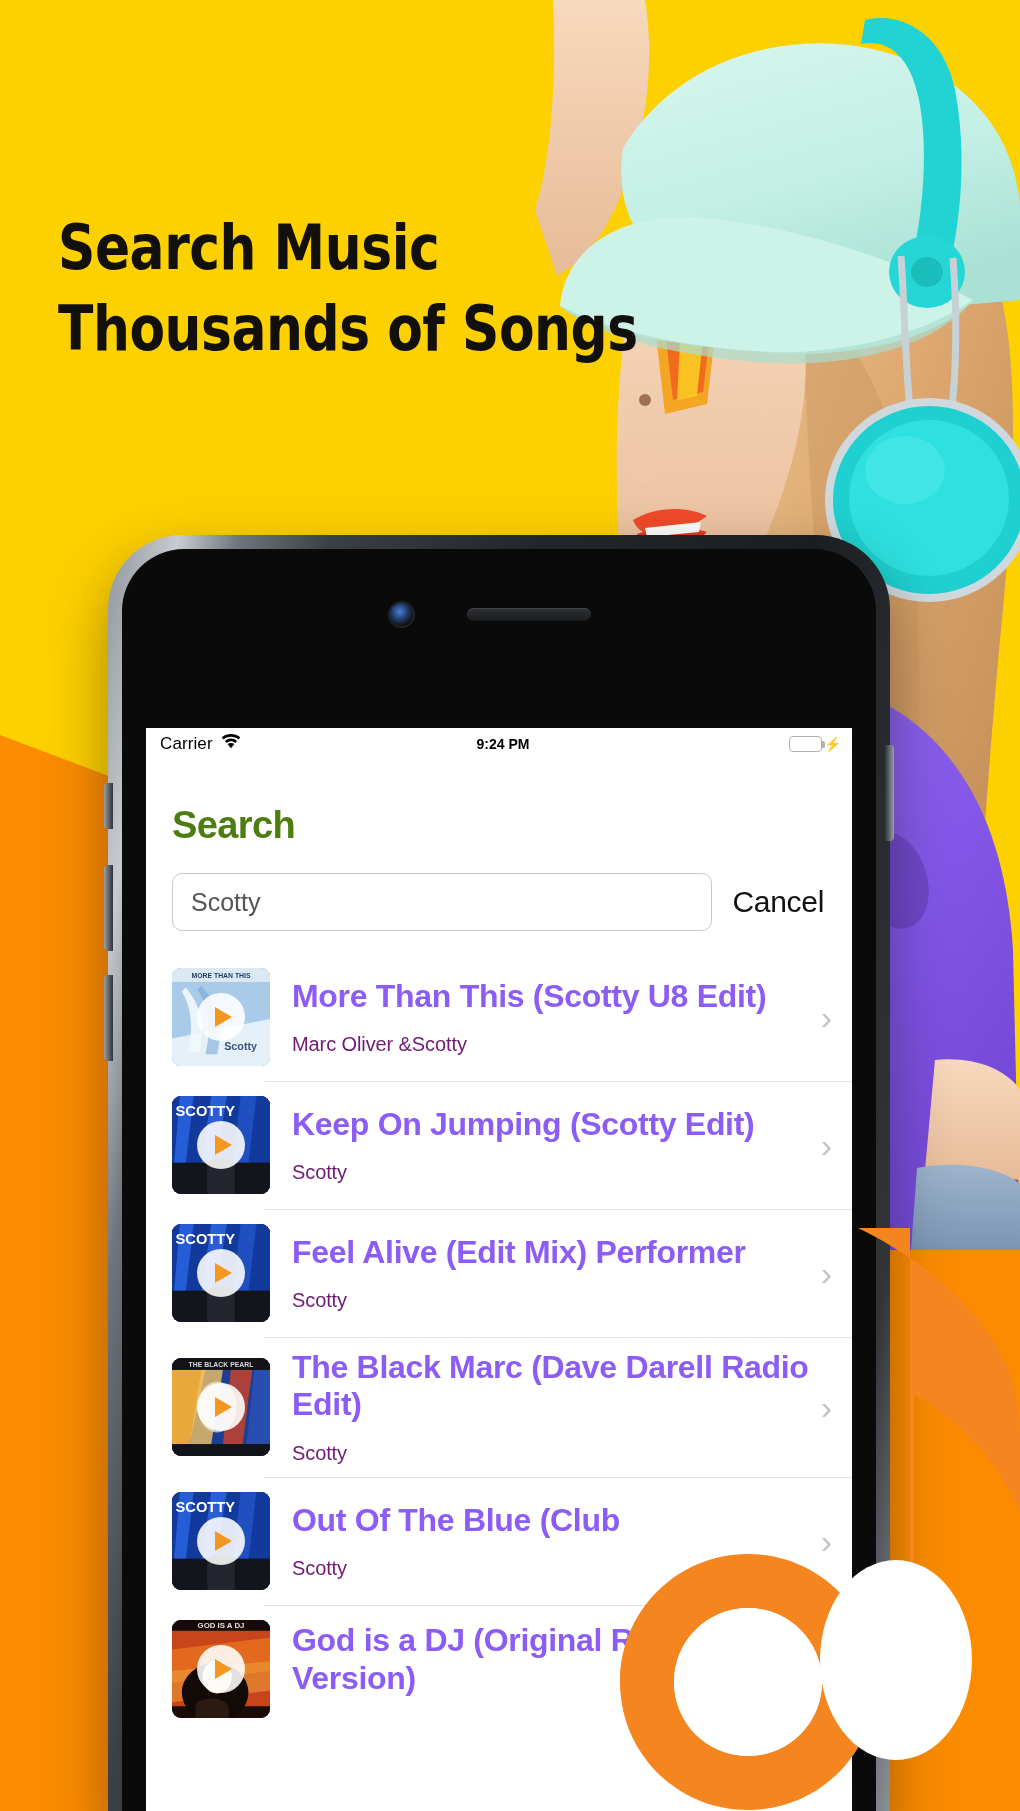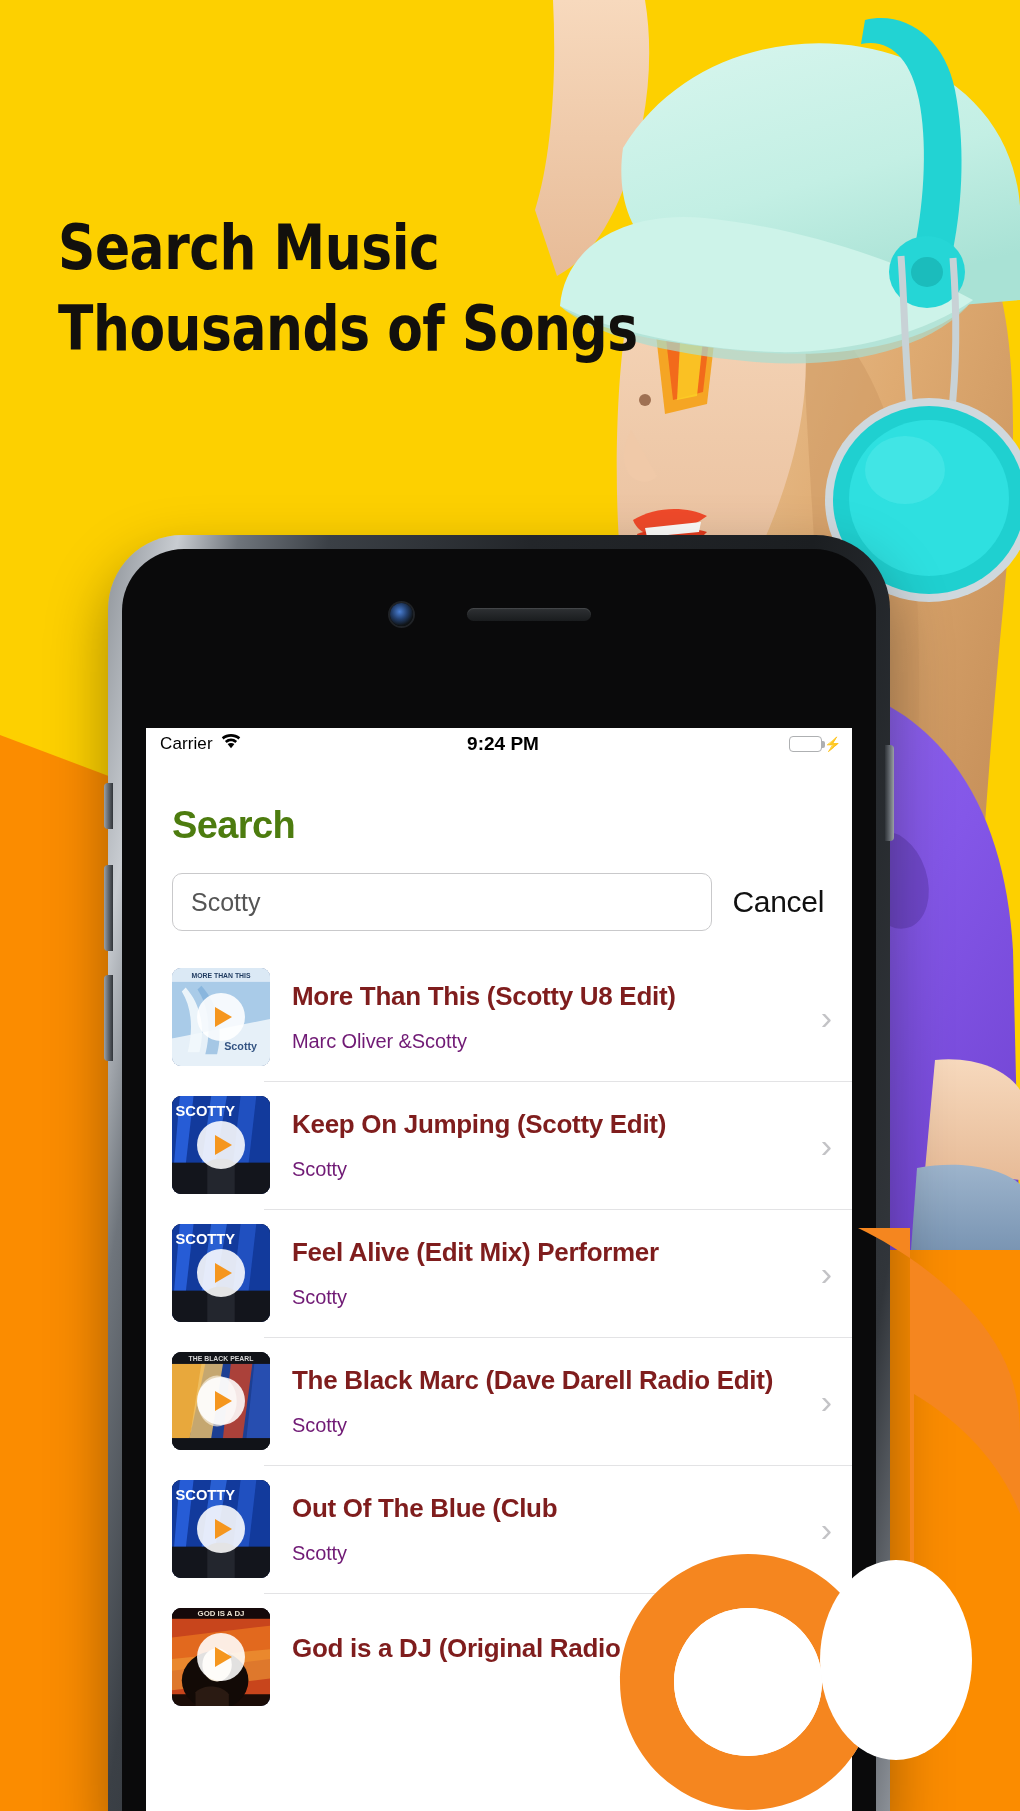--- a/index.html
+++ b/index.html
@@ -110,21 +110,21 @@
     display:flex; align-items:center;
     font-size:17px; color:#000;
     position:relative;
     padding:0 10px 0 14px;
   }
   #status-left { display:flex; align-items:center; gap:8px; }
   #status-carrier { font-size:17px; letter-spacing:.1px; }
   #wifi-icon { display:block; }
   #status-time {
     position:absolute; left:8px; right:0; text-align:center;
-    font-weight:bold; font-size:19px; pointer-events:none;
+    font-weight:bold; font-size:14px; pointer-events:none;
   }
   #status-right {
     margin-left:auto; display:flex; align-items:center; gap:3px;
   }
   .battery-shell {
     width:33px; height:16px; border:1.6px solid #aeb0b2;
     border-radius:4px; position:relative; padding:1.6px;
   }
   .battery-shell:after {
     content:""; position:absolute; right:-4px; top:4px;
@@ -183,21 +183,21 @@
   }
   .play-badge .tri {
     width:0; height:0;
     border-left:17px solid #F5961E;
     border-top:10px solid transparent;
     border-bottom:10px solid transparent;
     margin-left:5px;
   }
   .row-text { flex:1 1 auto; padding:0 10px 0 22px; min-width:0; }
   .row-title {
-    font-size:26px; font-weight:bold; color:#7f1d1d;
+    font-size:32px; font-weight:bold; color:#8b5cf6;
     line-height:1.17; letter-spacing:-.3px;
   }
   .row-sub {
     font-size:20px; color:#701a75; margin-top:18px; letter-spacing:-.1px;
   }
   .chev {
     flex:0 0 auto; color:#c3c3c6; font-size:34px;
     font-weight:300; line-height:1; padding-right:6px;
   }
 

